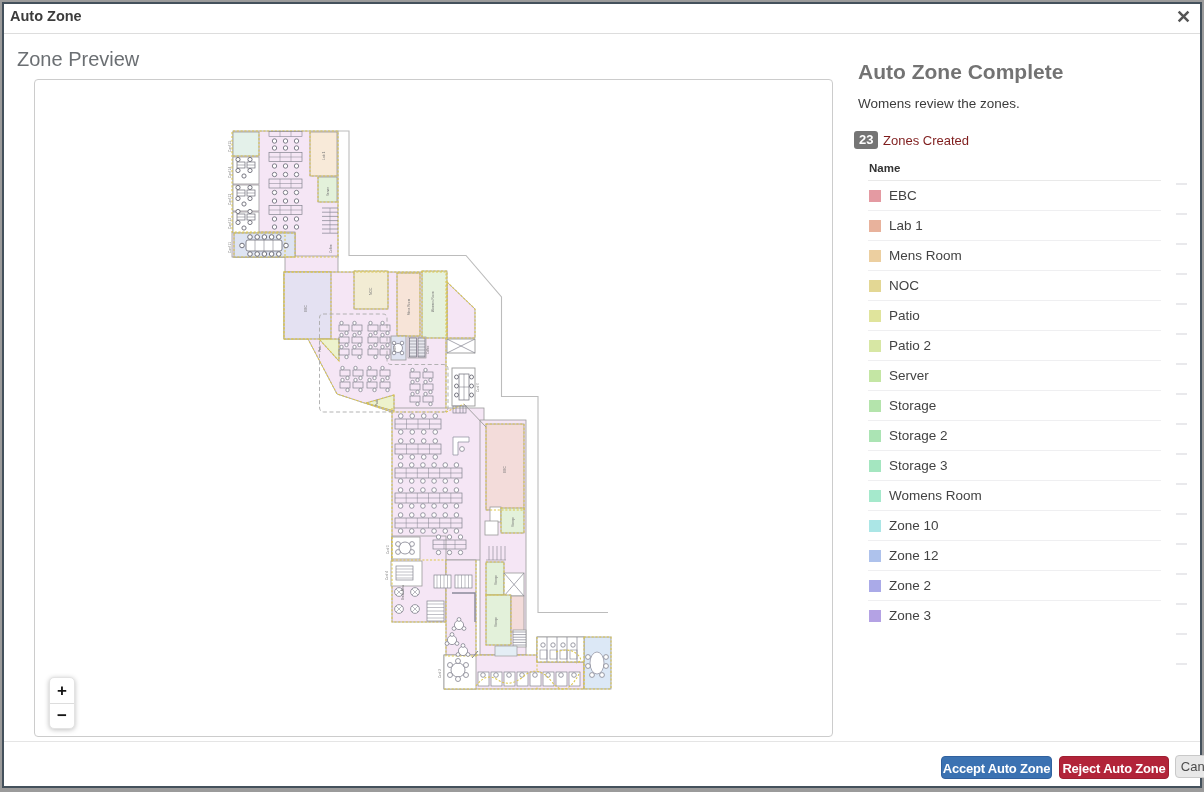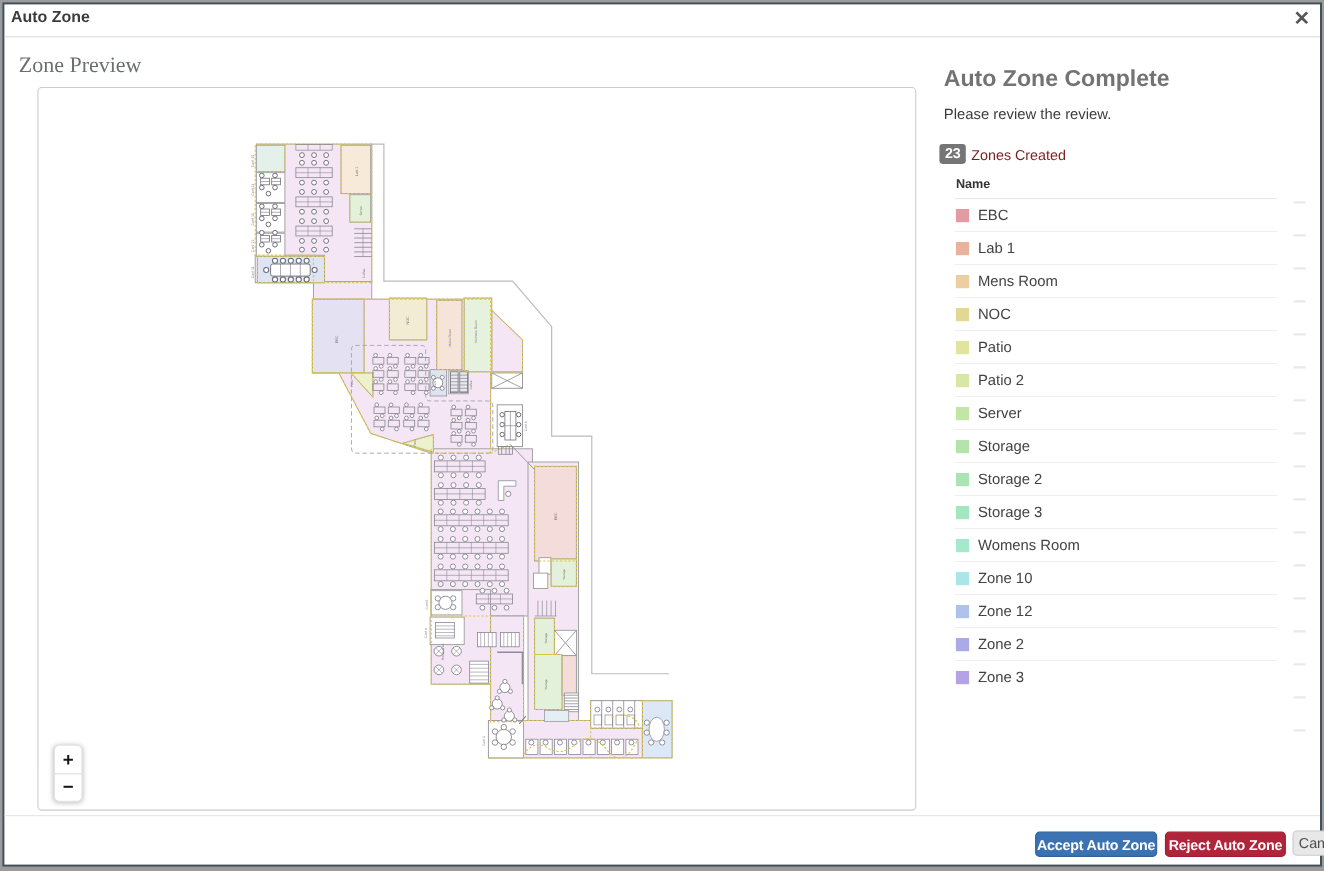--- a/index.html
+++ b/index.html
@@ -1,21 +1,21 @@
 <!DOCTYPE html>
 <html><head>
 <meta charset="utf-8">
 <style>
   html,body{margin:0;padding:0;}
   body{width:1204px;height:792px;background:#9b9b9b;font-family:"Liberation Sans",sans-serif;overflow:hidden;position:relative;}
   .dialog{position:absolute;left:2px;top:2px;width:1196px;height:782px;background:#fff;border:2px solid #44515c;}
   .hdr{position:absolute;left:0;top:0;width:100%;height:29px;border-bottom:1px solid #ddd;}
   .hdr .title{position:absolute;left:6px;top:4px;font-size:14.5px;font-weight:bold;color:#3c3c3c;}
   .hdr .close{position:absolute;right:9px;top:2px;font-size:18px;font-weight:bold;color:#555;}
-  .zp{position:absolute;left:13px;top:44px;font-size:20px;color:#6b6f73;font-family:Liberation Serif, serif;}
+  .zp{position:absolute;left:13px;top:44px;font-size:20px;color:#6b6f73;}
   .canvas{position:absolute;left:30px;top:75px;width:797px;height:656px;border:1px solid #ccc;border-radius:4px;background:#fff;}
   .zoomctl{position:absolute;left:14px;top:597px;width:24px;height:50px;background:#fff;border:1px solid #e3e3e3;border-radius:5px;box-shadow:0 1px 5px rgba(0,0,0,0.25);}
   .zoomctl .zb{position:absolute;left:0;width:24px;height:25px;text-align:center;font-size:17px;font-weight:bold;color:#151515;line-height:25px;}
   .zoomctl .zplus{top:0;border-bottom:1px solid #ddd;}
   .zoomctl .zminus{top:25px;}
   .rp{position:absolute;left:854px;top:34px;width:342px;}
   .rp h1{margin:0;position:absolute;left:0px;top:22px;font-size:21px;font-weight:bold;color:#737373;}
   .rp .rev{position:absolute;left:0px;top:58px;font-size:13.5px;color:#3c3c3c;}
   .rp .badge{position:absolute;left:-4px;top:93px;background:#757575;color:#fff;font-size:13px;font-weight:bold;border-radius:3px;padding:1px 5px 2px;}
   .rp .bdgtxt{position:absolute;left:25px;top:95px;font-size:13px;color:#7f1d1d;}
@@ -630,21 +630,21 @@
       <div class="zb zplus">+</div>
 
       <div class="zb zminus">−</div>
     </div>
   </div>
 
   <div class="rp">
 
     <h1>Auto Zone Complete</h1>
 
-    <div class="rev">Please review the review.</div>
+    <div class="rev">Womens review the zones.</div>
 
     <span class="badge">23</span>
     <span class="bdgtxt">Zones Created</span>  
     </div>
 
   <div class="tbl" style="position:absolute;left:864px;top:158px;width:293px;">
     <div class="thead">Name</div>
     <div class="row">
         <span class="sw" style="background:#e49aa2"></span>
         <span class="nm">EBC</span>

